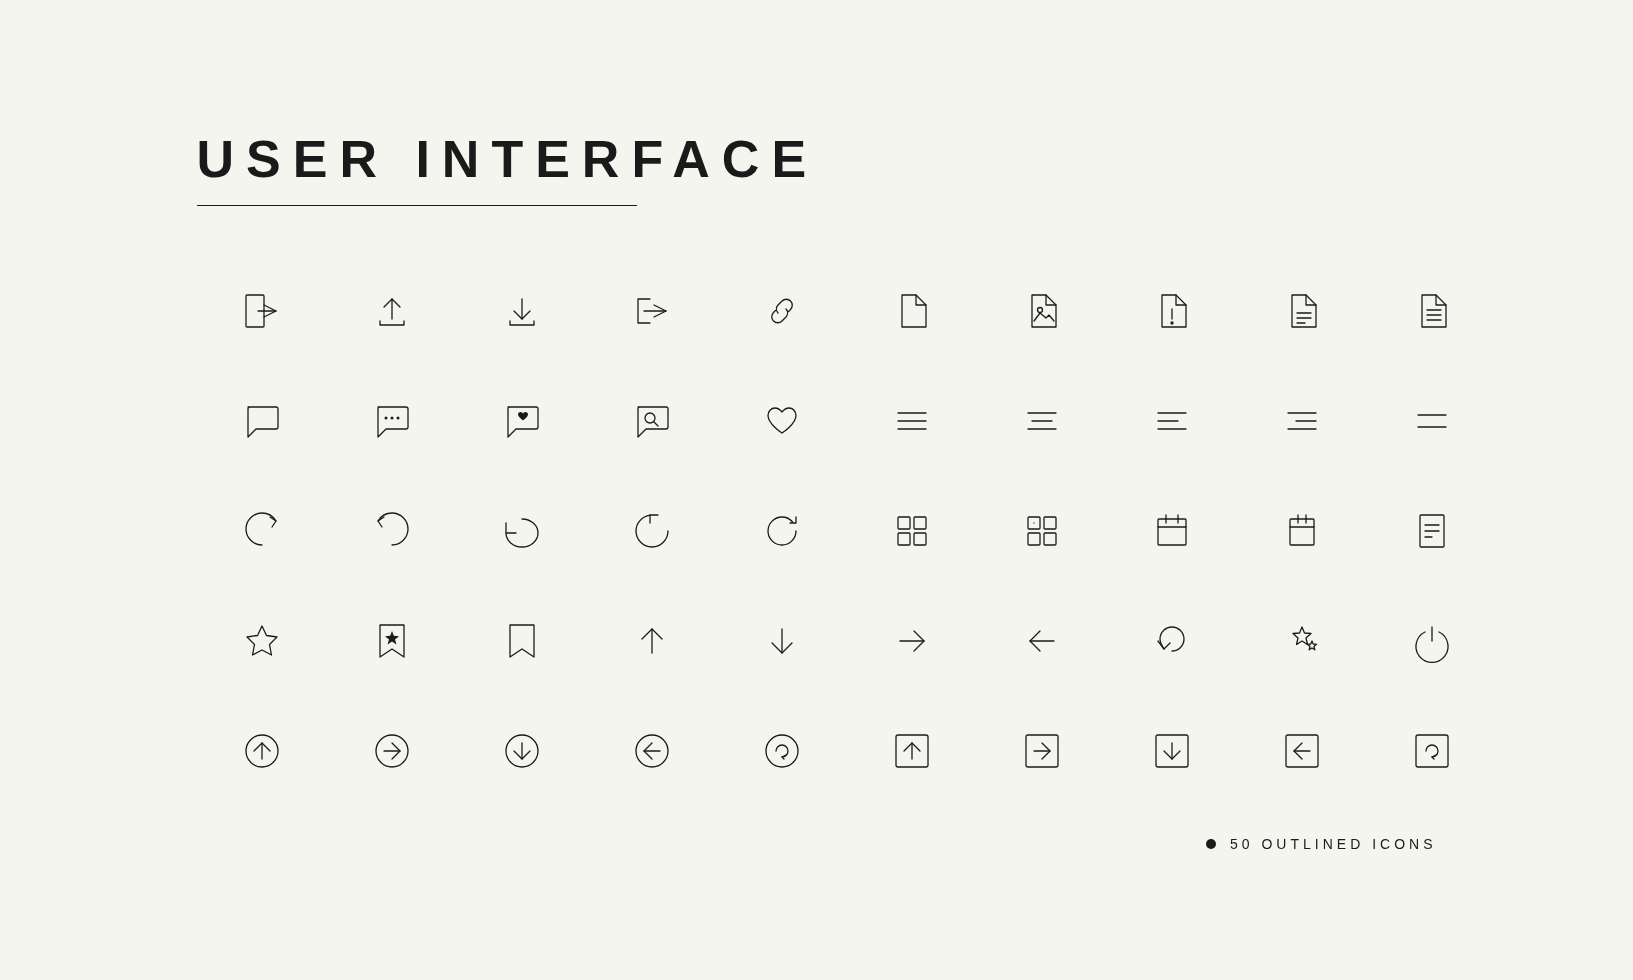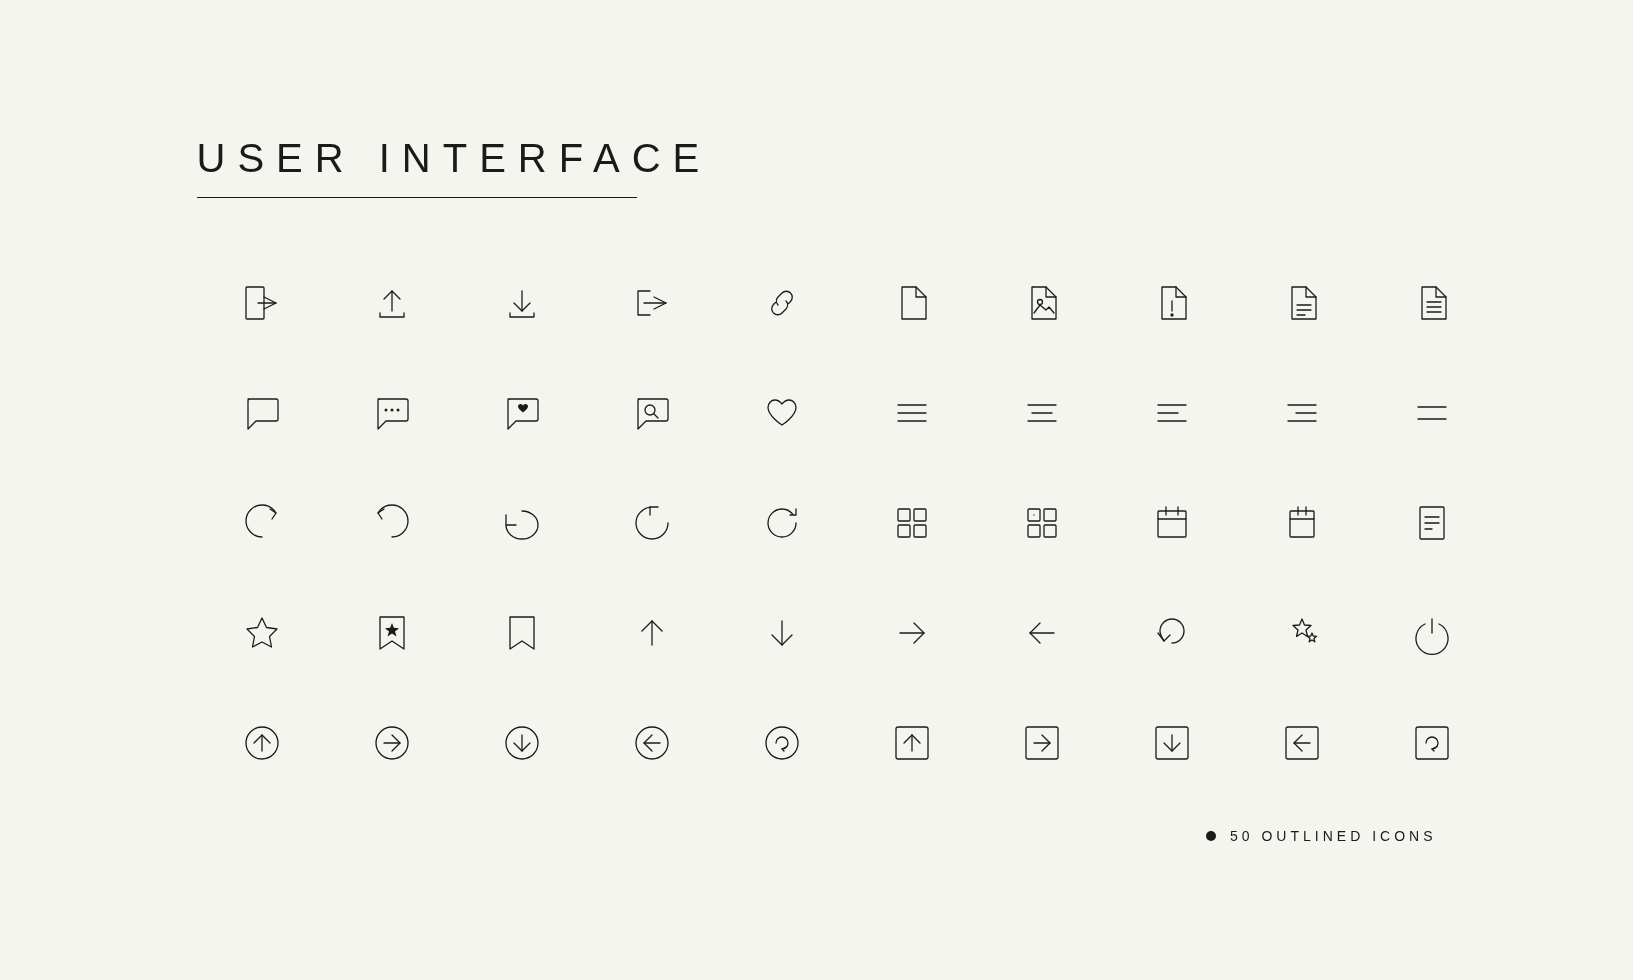--- a/index.html
+++ b/index.html
@@ -14,22 +14,22 @@
     }
     .container {
       background: #f5f5f0;
       width: 1400px;
       padding: 60px 80px;
     }
     .title-section {
       margin-bottom: 50px;
     }
     .page-title {
-      font-size: 40px;
-      font-weight: 400;
+      font-size: 52px;
+      font-weight: 700;
       letter-spacing: 12px;
       color: #1a1a1a;
       margin-bottom: 16px;
     }
     .title-underline {
       width: 440px;
       height: 1px;
       background: #1a1a1a;
     }
     .icons-grid {

